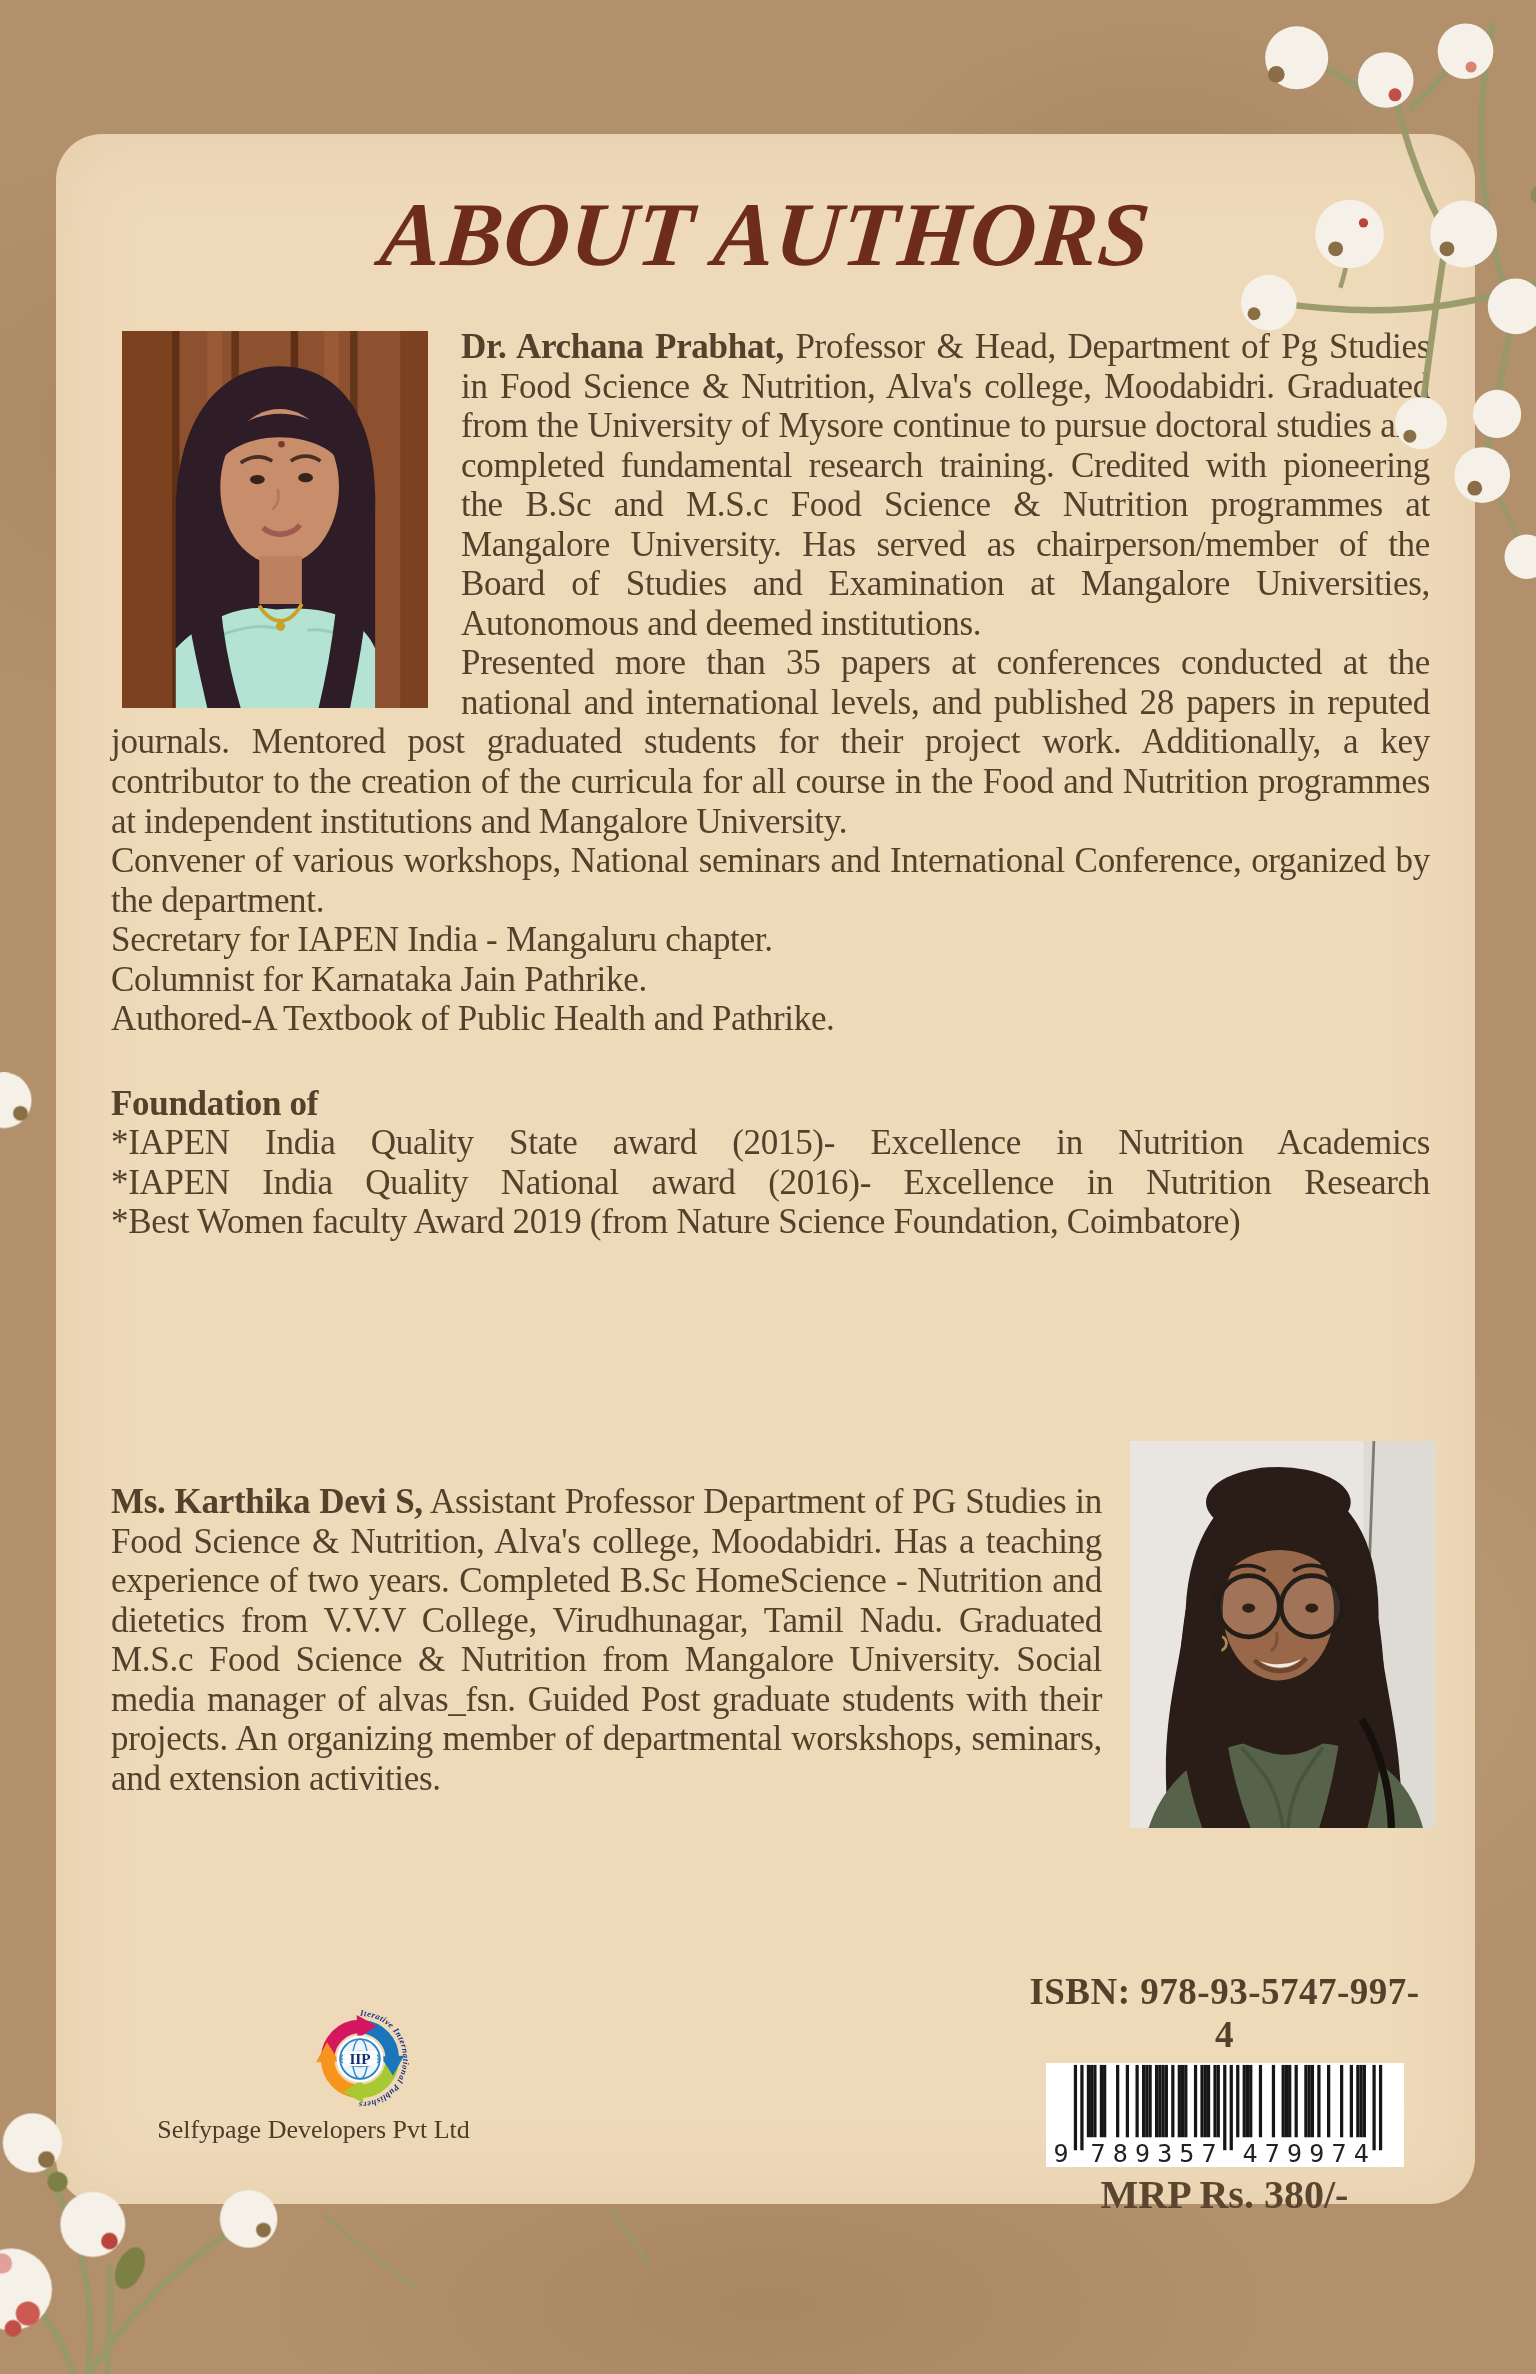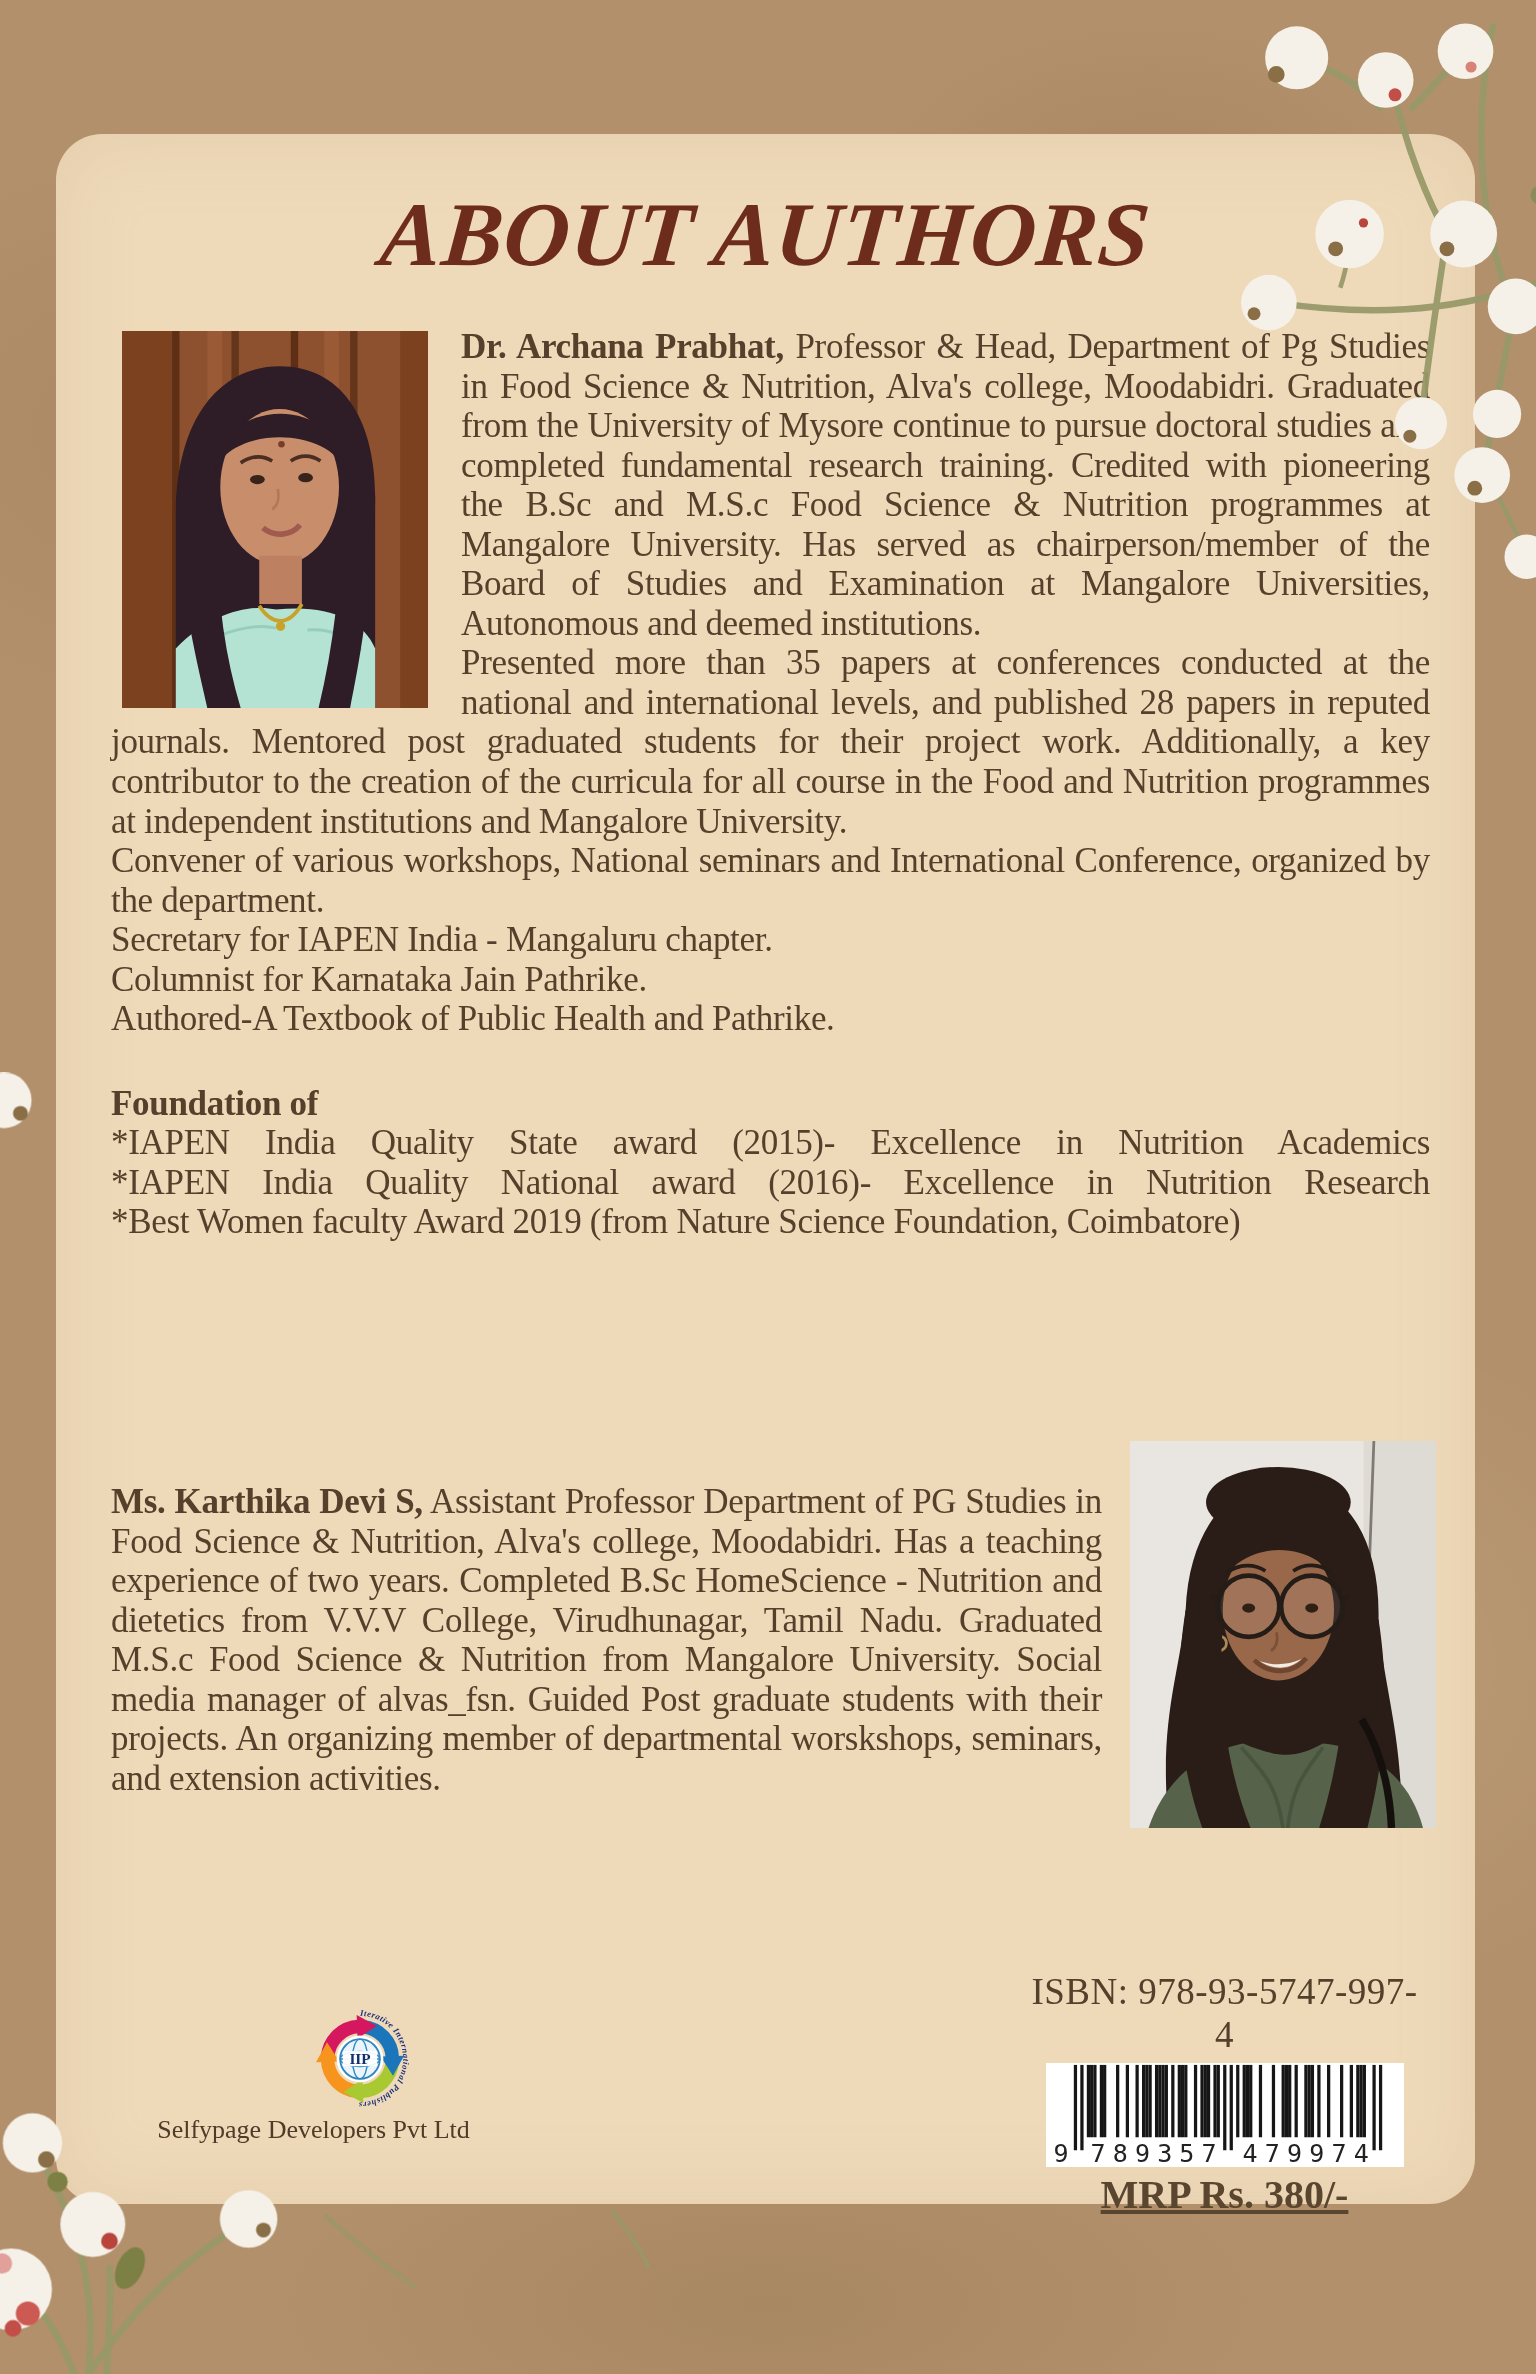--- a/index.html
+++ b/index.html
@@ -37,24 +37,24 @@
   .author-name{font-weight:bold;}
   .recipient{font-weight:bold;margin-top:45px !important;}
   .award-just{text-align:justify;text-align-last:justify;}
   .pub-logo{position:absolute;left:306px;top:2005px;width:108px;height:108px;z-index:2;}
   .pub-logo svg{display:block;width:100%;height:100%;}
   .pub-name{
     position:absolute;left:88px;top:2115px;width:451px;text-align:center;
     font-size:26px;color:#4f3b28;z-index:2;
   }
   .isbn-block{position:absolute;left:1025px;top:1970px;width:399px;text-align:center;z-index:2;}
-  .isbn-label{font-size:37px;font-weight:normal;color:#53412c;letter-spacing:0.5px;}
+  .isbn-label{font-size:37px;font-weight:bold;color:#53412c;letter-spacing:0.5px;}
   .barcode-box{width:358px;height:104px;background:#ffffff;margin:7.4px auto 0;}
   .barcode-box svg{display:block;width:100%;height:100%;}
-  .mrp{font-size:40px;font-weight:bold;color:#5a452f;margin-top:3.7px;text-decoration:underline;}
+  .mrp{font-size:40px;font-weight:bold;color:#5a452f;margin-top:3.7px;}
   .decor{position:absolute;left:0;top:0;width:1536px;height:2375px;z-index:3;pointer-events:none;}
 </style>
 </head>
 <body>
 
 <div class="page">
   <div class="panel"></div>
 
   <div class="title-wrap">
     <span class="title">ABOUT AUTHORS</span>

